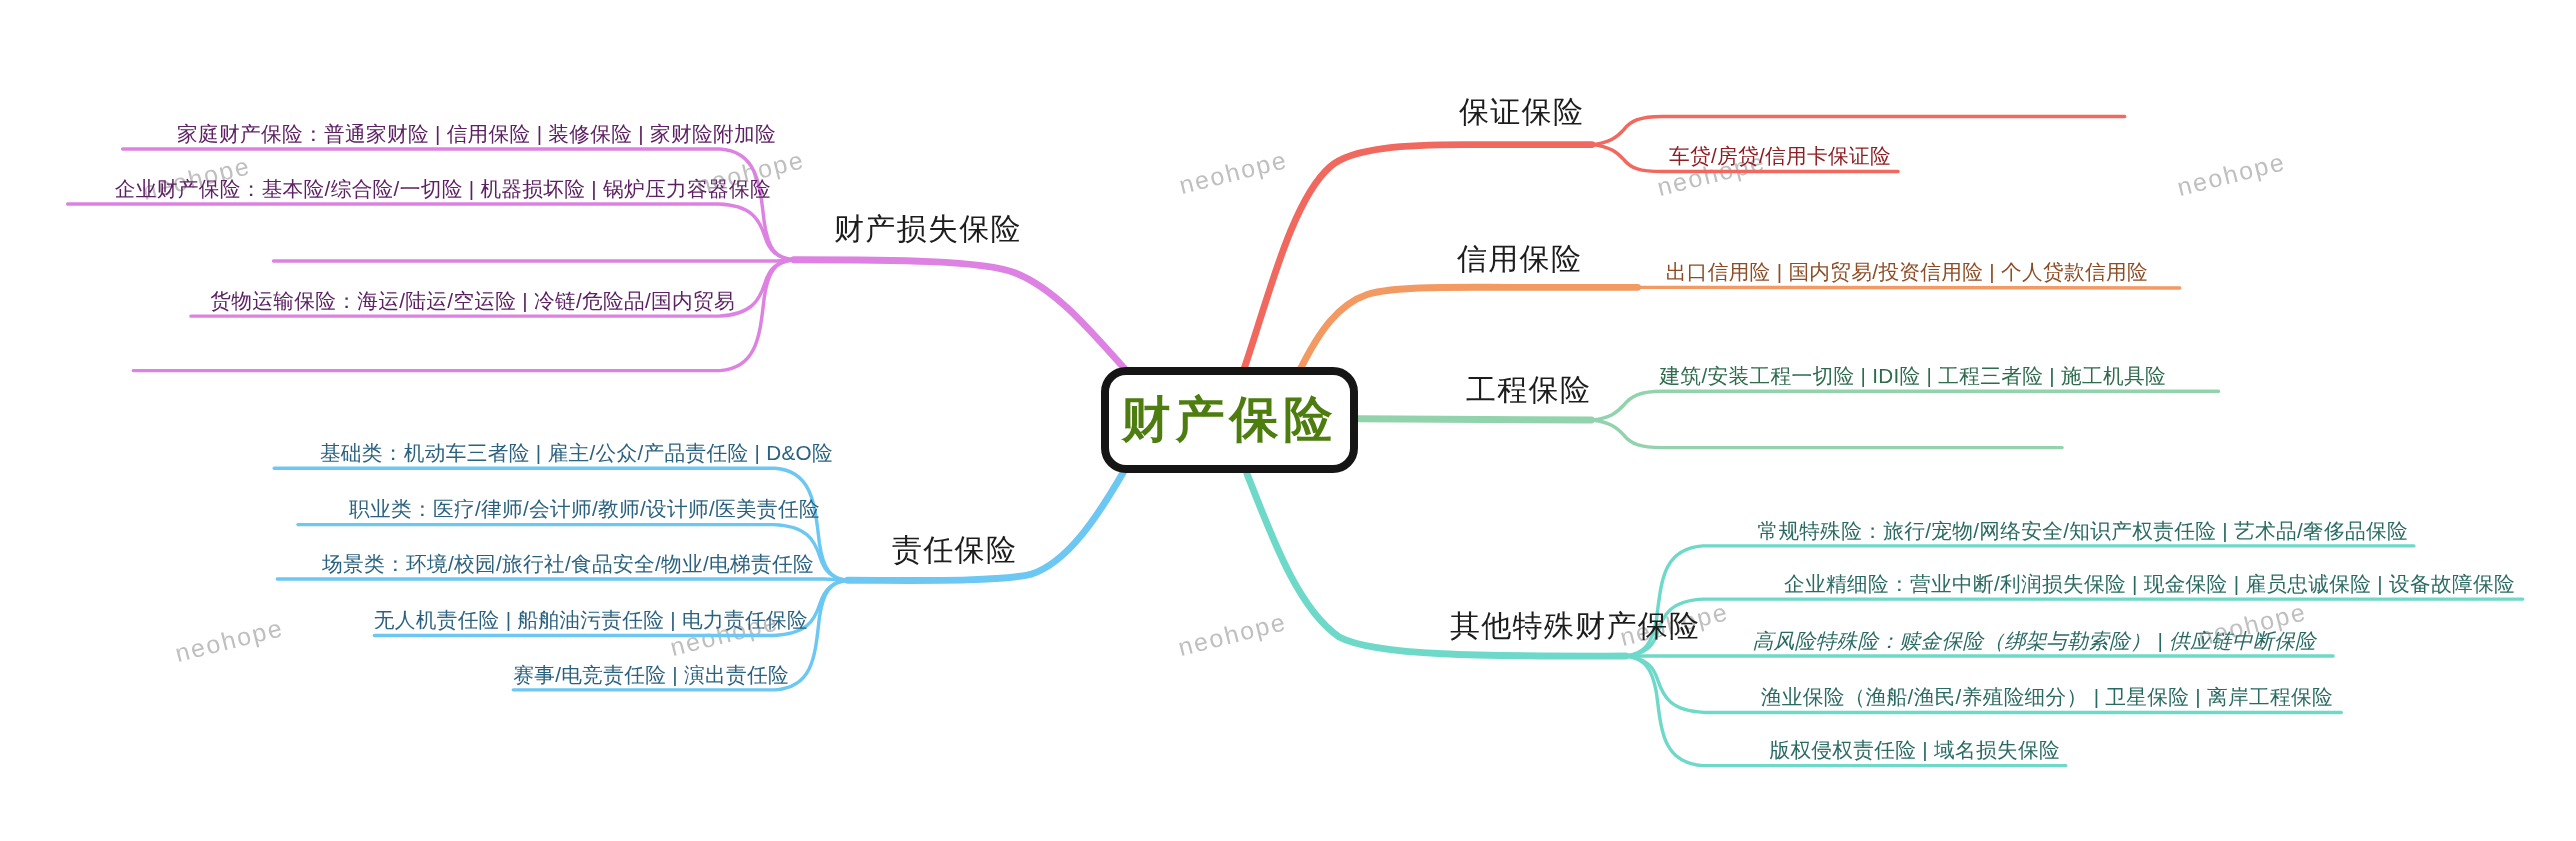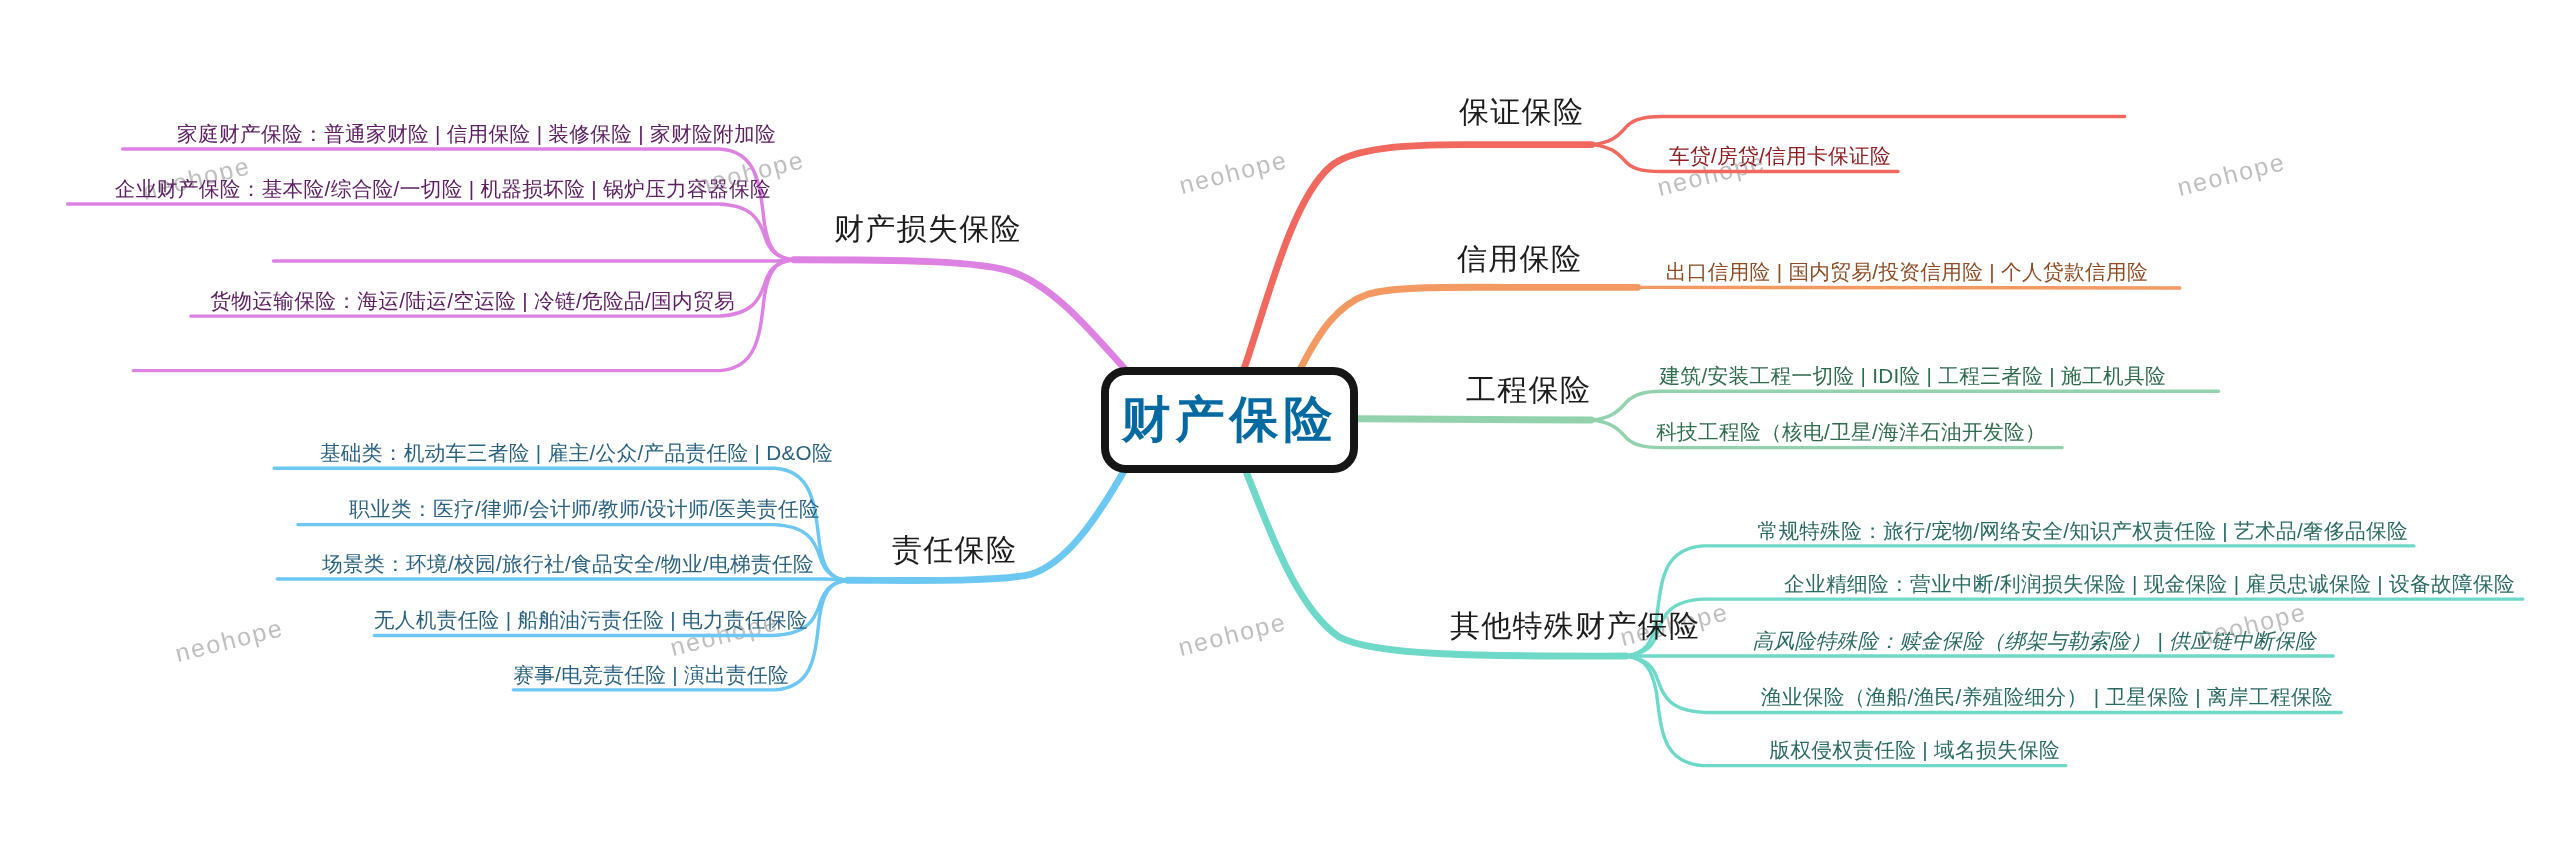--- a/index.html
+++ b/index.html
@@ -17,21 +17,21 @@
     white-space:nowrap;letter-spacing:1.3px;
   }
   .child{
     position:absolute;z-index:3;font-size:20.7px;line-height:25px;
     white-space:nowrap;letter-spacing:0.3px;color:var(--c,#333);
   }
   #center-node{
     position:absolute;z-index:4;left:1101px;top:367px;width:257px;height:106px;
     box-sizing:border-box;border:8.1px solid #151515;border-radius:25px;background:#ffffff;
     display:flex;align-items:center;justify-content:center;
-    font-size:49px;font-weight:bold;letter-spacing:5px;color:#0369a1;
+    font-size:49px;font-weight:bold;letter-spacing:5px;color:#4d7c0f;
   }
 </style>
 </head>
 <body>
 
 <div id="canvas">
 
   <div class="watermark" style="left:141px;top:164px;">neohope</div>
   <div class="watermark" style="left:695px;top:158px;">neohope</div>
   <div class="watermark" style="left:1178px;top:158px;">neohope</div>
@@ -107,21 +107,20 @@
   <div class="child" style="right: 1756px; top: 496px; --c: #2a617f;">职业类：医疗/律师/会计师/教师/设计师/医美责任险</div>
   <div class="child" style="right: 1762px; top: 551px; --c: #2a617f;">场景类：环境/校园/旅行社/食品安全/物业/电梯责任险</div>
   <div class="child" style="right: 1768px; top: 607px; --c: #2a617f;">无人机责任险 | 船舶油污责任险 | 电力责任保险</div>
   <div class="child" style="right: 1787px; top: 662px; --c: #2a617f;">赛事/电竞责任险 | 演出责任险</div>
 
   <div class="child" style="right: 685px; top: 143px; --c: #8e1e22;">车贷/房贷/信用卡保证险</div>
 
   <div class="child" style="right: 428px; top: 259px; --c: #8d4c24;">出口信用险 | 国内贸易/投资信用险 | 个人贷款信用险</div>
 
   <div class="child" style="right: 410px; top: 363px; --c: #2f6b4e;">建筑/安装工程一切险 | IDI险 | 工程三者险 | 施工机具险</div>
-  <div class="child" style="right: 530px; top: 419px; --c: #2f6b4e;">科技工程险（核电/卫星/海洋石油开发险）</div>
 
   <div class="child" style="right: 168px; top: 518px; --c: #296a62;">常规特殊险：旅行/宠物/网络安全/知识产权责任险 | 艺术品/奢侈品保险</div>
   <div class="child" style="right: 61px; top: 571px; --c: #296a62;">企业精细险：营业中断/利润损失保险 | 现金保险 | 雇员忠诚保险 | 设备故障保险</div>
   <div class="child" style="right: 260px; top: 628px; font-style: italic; --c: #296a62;">高风险特殊险：赎金保险（绑架与勒索险） | 供应链中断保险</div>
   <div class="child" style="right: 243px; top: 684px; --c: #296a62;">渔业保险（渔船/渔民/养殖险细分） | 卫星保险 | 离岸工程保险</div>
   <div class="child" style="right: 516px; top: 737px; --c: #296a62;">版权侵权责任险 | 域名损失保险</div>
 
 </div>
 
 

